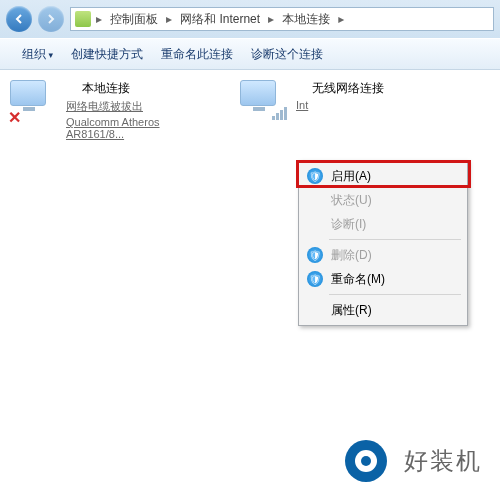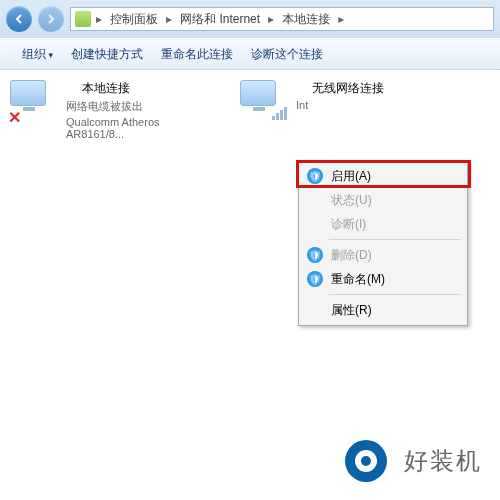--- a/index.html
+++ b/index.html
@@ -17,21 +17,21 @@
     .conn { display: flex; gap: 8px; width: 210px; }
     .conn-icon { width: 48px; height: 40px; position: relative; }
     .monitor { width: 36px; height: 26px; background: linear-gradient(#cfe8ff, #9dc6ee); border: 1px solid #8fb6da; border-radius: 3px; position: relative; }
     .monitor::after { content: ""; position: absolute; bottom: -6px; left: 12px; width: 12px; height: 4px; background: #9fb9d0; }
     .redx { position: absolute; left: -2px; bottom: -4px; width: 16px; height: 16px; color: #d62e2e; font-weight: bold; font-size: 16px; }
     .bars { position: absolute; right: 0; bottom: 0; width: 16px; height: 14px; display: flex; align-items: flex-end; gap: 1px; }
     .bars span { width: 3px; background: #9fb9d0; }
     .bars span:nth-child(1){height:4px}.bars span:nth-child(2){height:7px}.bars span:nth-child(3){height:10px}.bars span:nth-child(4){height:13px}
     .conn-text { display: flex; flex-direction: column; gap: 2px; }
     .conn-title { color: #000; margin-left: 16px; }
-    .conn-sub { color: #6a6a6a; font-size: 11px; }
+    .conn-sub { color: #6a6a6a; font-size: 11px; text-decoration: underline; }
     .ctx-menu { position: absolute; left: 298px; top: 90px; width: 170px; background: #f4f4f4; border: 1px solid #a7abb0; box-shadow: 2px 2px 4px rgba(0,0,0,0.25); padding: 3px 2px; }
     .ctx-item { display: flex; align-items: center; height: 24px; padding: 0 10px 0 30px; position: relative; color: #000; }
     .ctx-item.disabled { color: #a0a0a0; align-items: center; }
     .ctx-sep { height: 1px; background: #d4d4d4; margin: 3px 4px 3px 28px; }
     .ctx-icon { position: absolute; left: 6px; width: 16px; height: 16px; border-radius: 50%; display: flex; align-items: center; justify-content: center; font-size: 10px; }
     .shield { background: radial-gradient(#6bc1ff, #0a7fd0); color: #fff; }
     .highlight { position: absolute; left: 296px; top: 90px; width: 175px; height: 28px; border: 3px solid #d11515; pointer-events: none; }
     .watermark { position: absolute; right: 18px; bottom: 18px; display: flex; align-items: center; gap: 17px; }
     .wm-circle { width: 42px; height: 42px; border-radius: 50%; background: #0a62a6; display: flex; align-items: center; justify-content: center; }
     .wm-inner { width: 22px; height: 22px; border-radius: 50%; background: #fff; display: flex; align-items: center; justify-content: center; }

